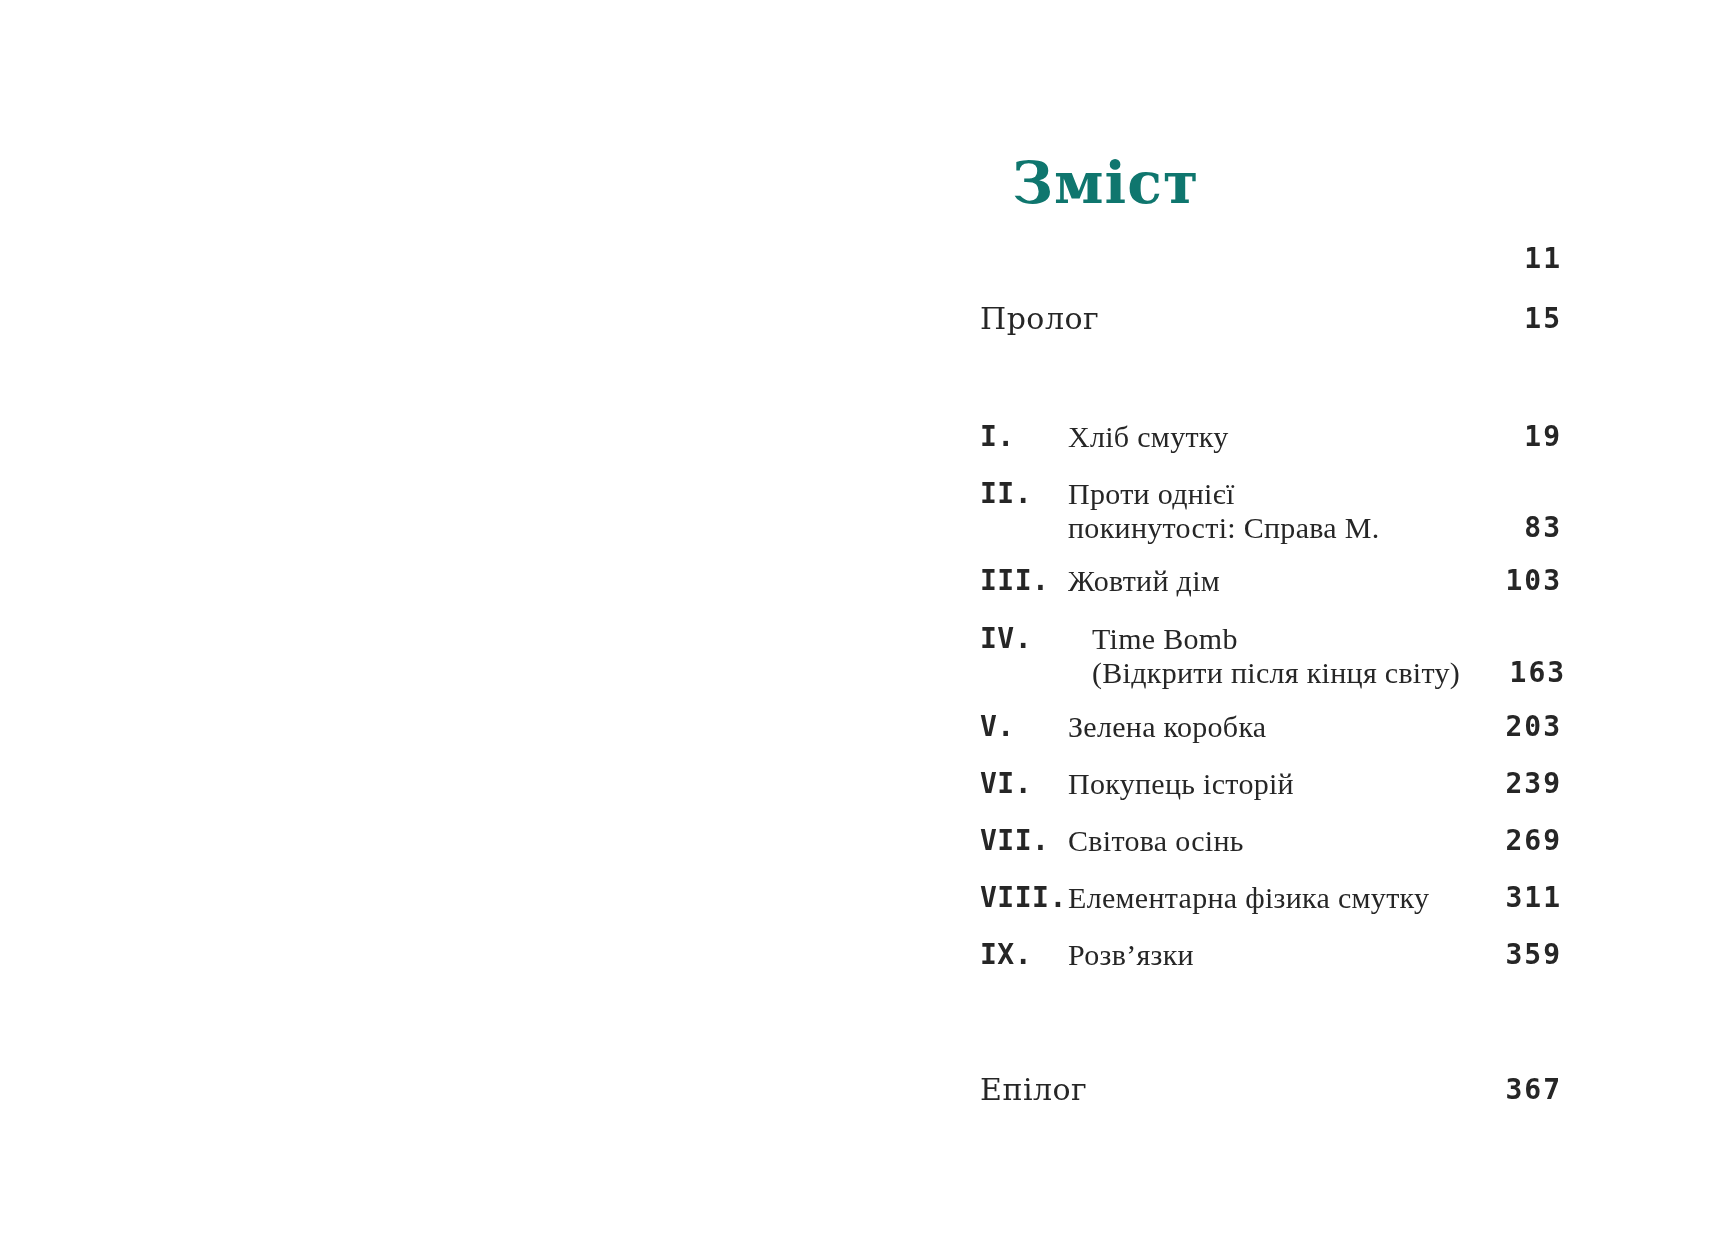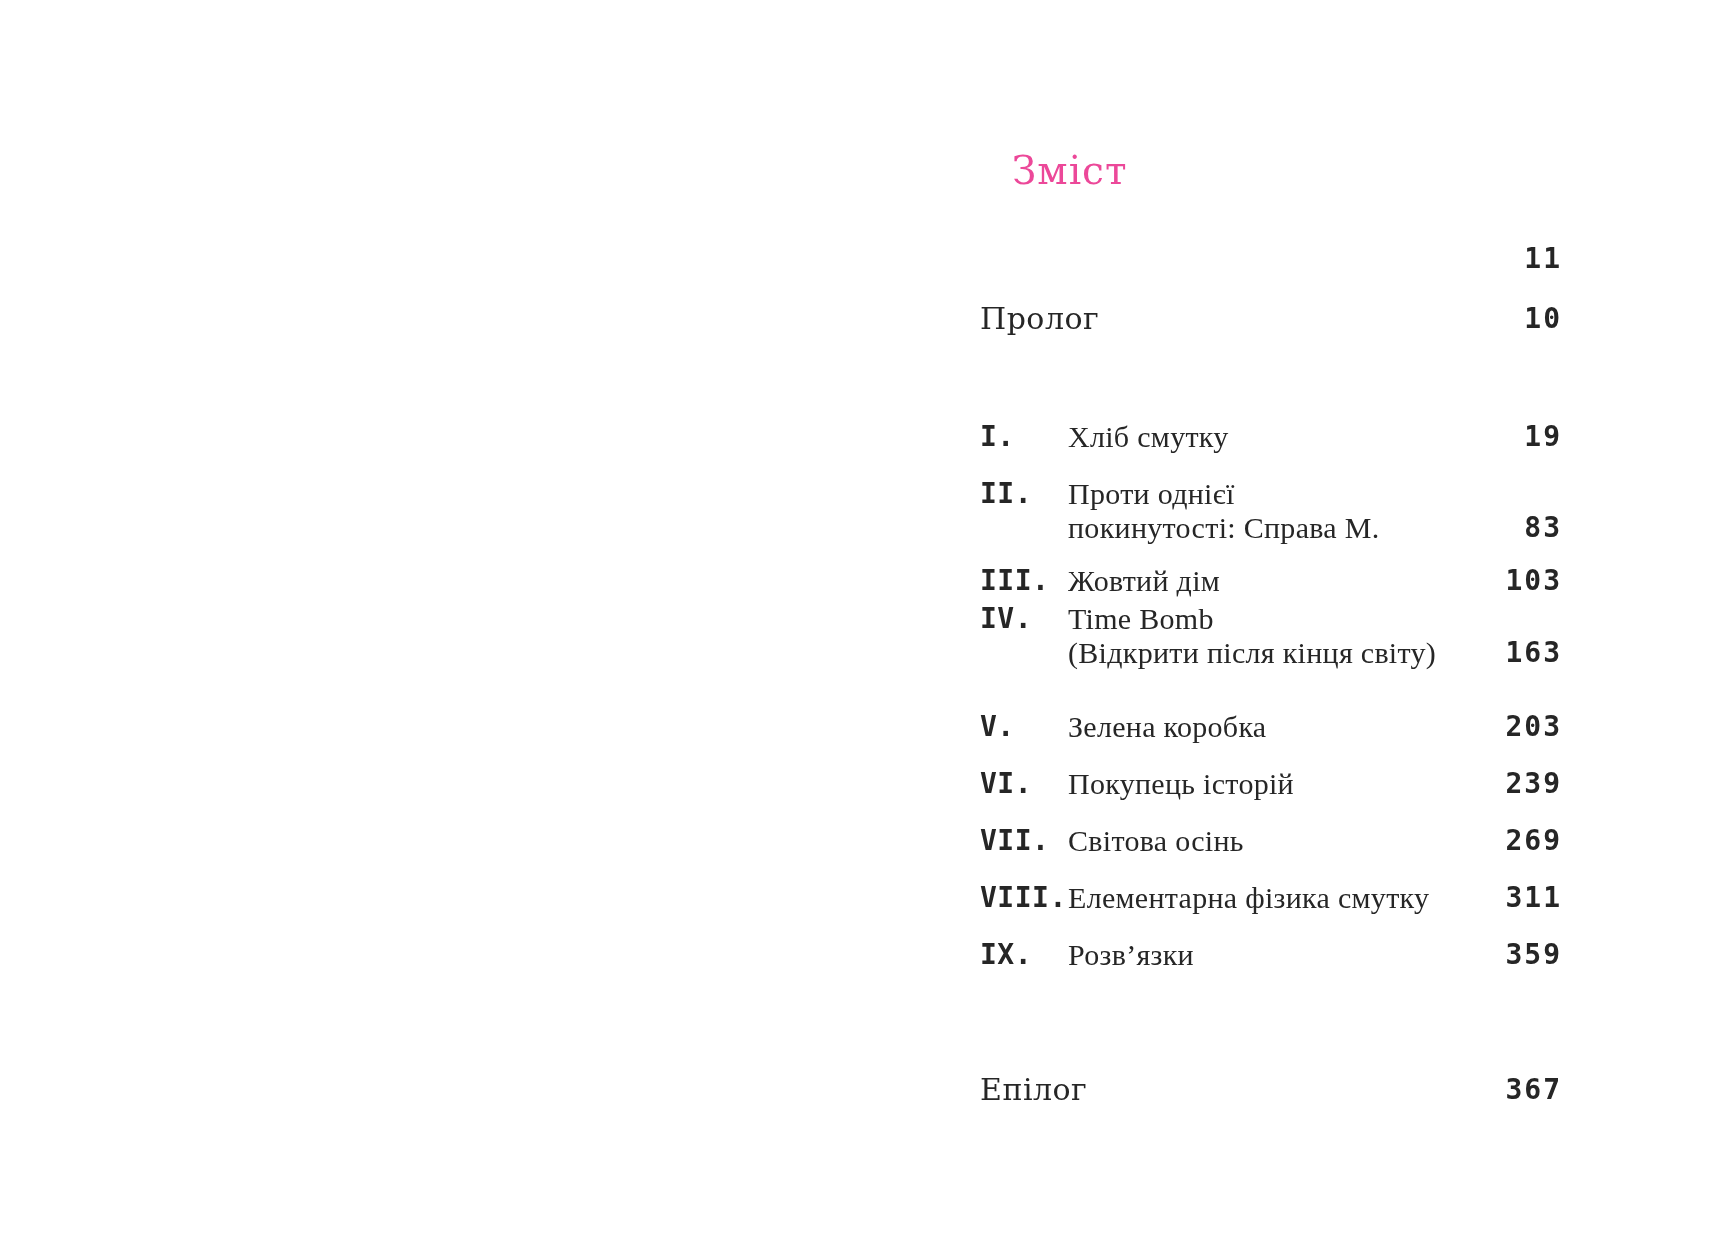--- a/index.html
+++ b/index.html
@@ -19,25 +19,25 @@
     position: absolute;
     left: 980px;
     top: 0;
     width: 580px;
     height: 1258px;
   }
   .doc-title {
     position: absolute;
     left: 32px;
     top: 121px;
-    font-size: 39px;
+    font-size: 57px;
     line-height: 47px;
-    font-weight: 400;
+    font-weight: 700;
     letter-spacing: 1px;
-    color: #ec4899;
+    color: #0f766e;
     white-space: nowrap;
   }
   .row {
     position: absolute;
     left: 0;
     width: 580px;
     display: grid;
     grid-template-columns: 88px 1fr 80px;
   }
   .label {
@@ -86,21 +86,21 @@
 <div class="toc">
 
   <h1 class="doc-title">Зміст</h1>
 
   <div class="row" style="top:242px;">
     <span class="page">11</span>
   </div>
 
   <div class="row" style="top:302px;">
     <span class="label">Пролог</span>
-    <span class="page">10</span>
+    <span class="page">15</span>
   </div>
 
   <div class="row" style="top:420px;">
     <span class="numeral">I.</span>
     <span class="title-cell">
       <span class="title-line">Хліб смутку</span>
     </span>
     <span class="page">19</span>
   </div>
 
@@ -114,21 +114,21 @@
   </div>
 
   <div class="row" style="top:564px;">
     <span class="numeral">III.</span>
     <span class="title-cell">
       <span class="title-line">Жовтий дім</span>
     </span>
     <span class="page">103</span>
   </div>
 
-  <div class="row" style="top:602px;">
+  <div class="row" style="top:622px;gap:24px;">
     <span class="numeral">IV.</span>
     <span class="title-cell">
       <span class="title-line">Time Bomb</span>
       <span class="title-line">(Відкрити після кінця світу)</span>
     </span>
     <span class="page">163</span>
   </div>
 
   <div class="row" style="top:710px;">
     <span class="numeral">V.</span>

